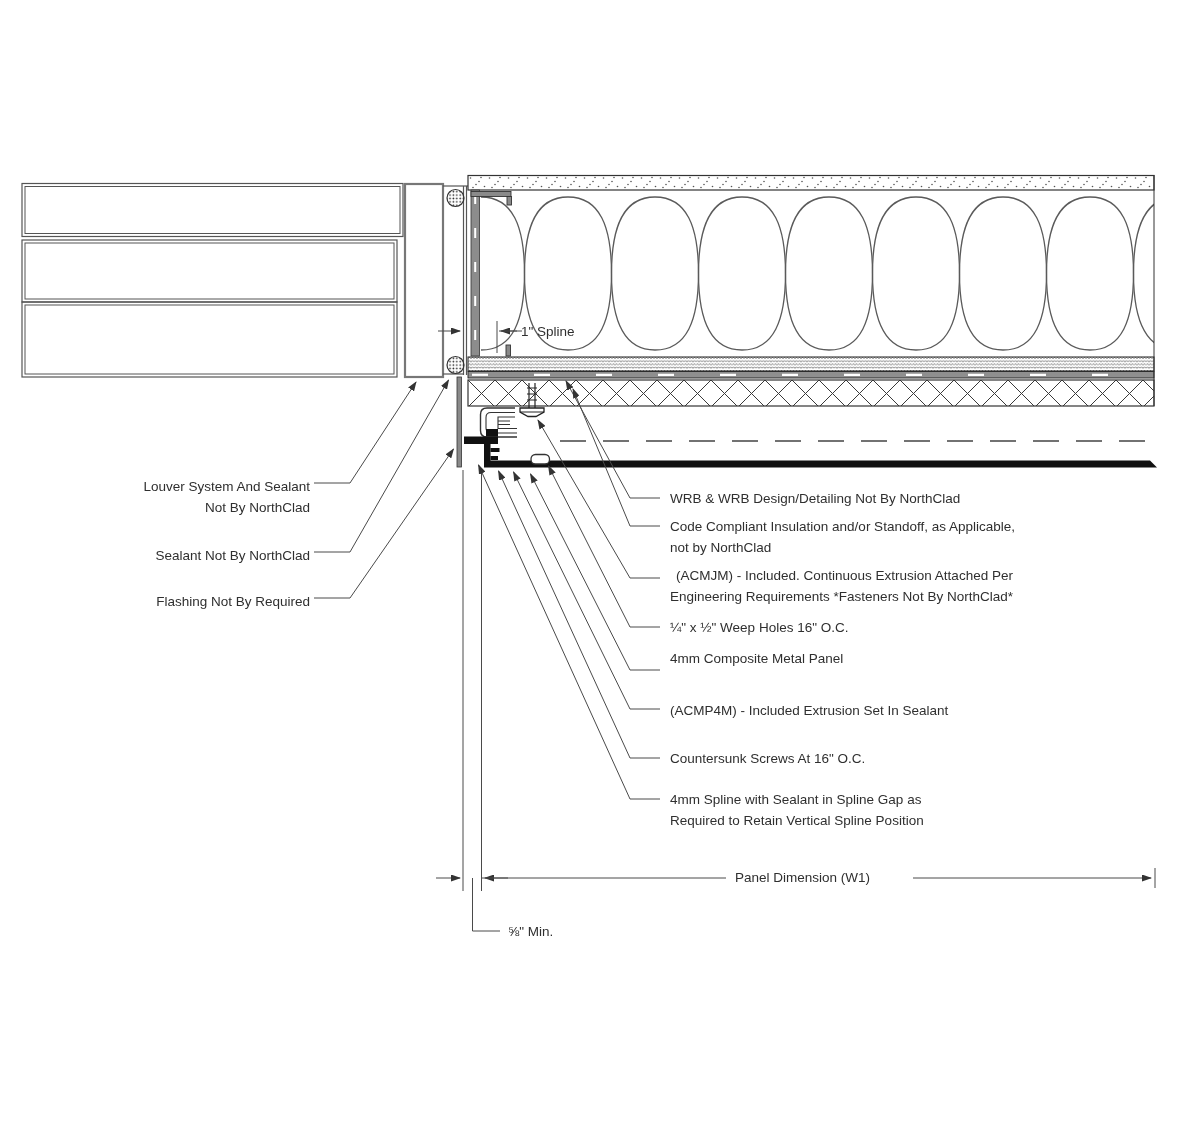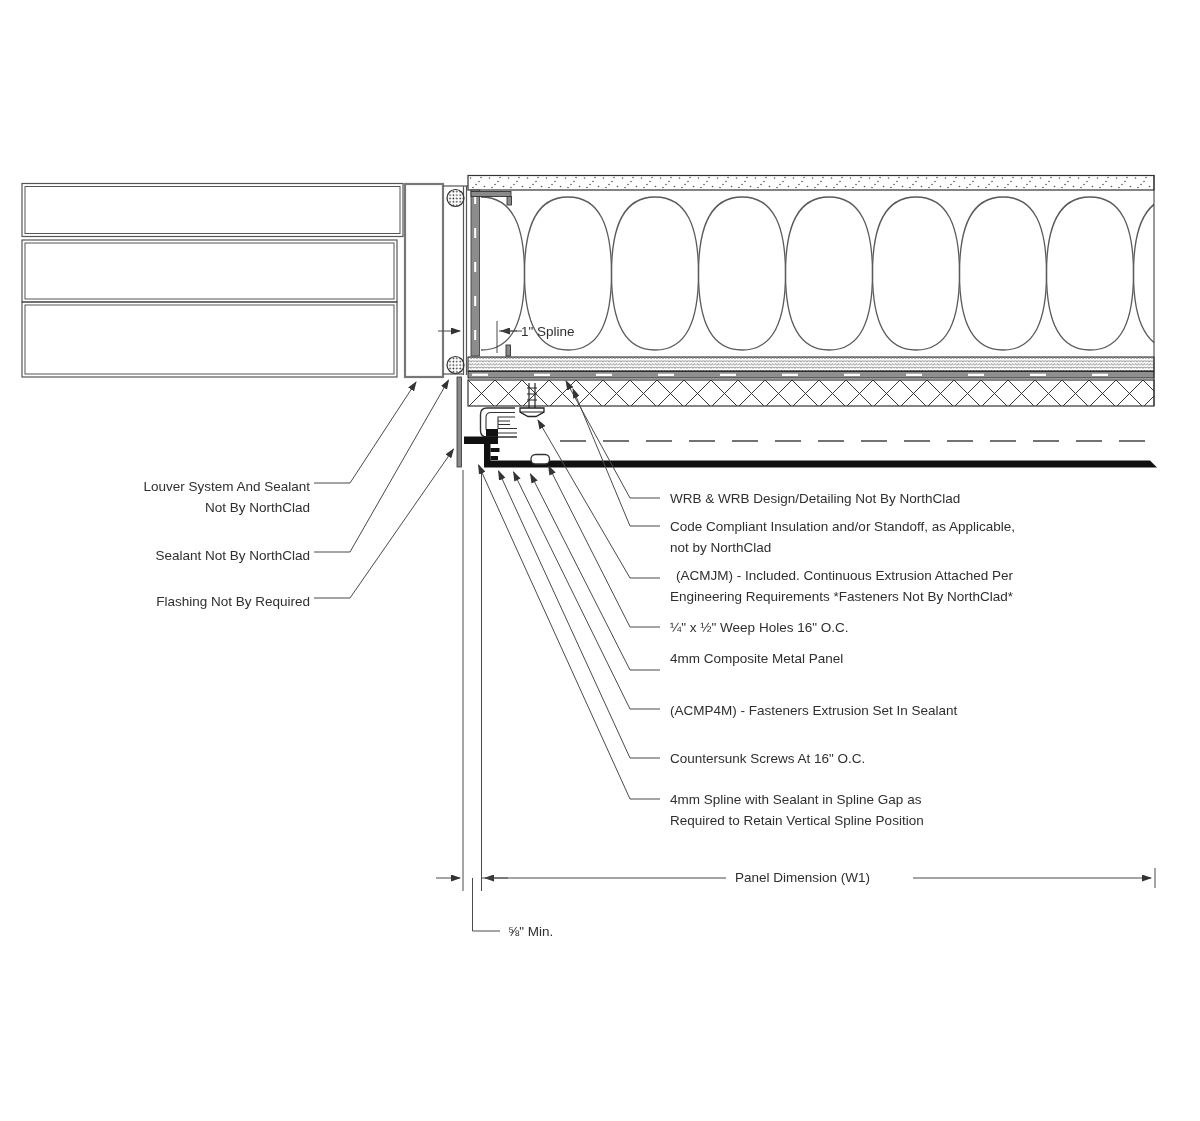--- a/index.html
+++ b/index.html
@@ -207,21 +207,21 @@
     <span class="l1">(ACMJM) - Included. Continuous Extrusion Attached Per</span>
     <span class="l2">Engineering Requirements *Fasteners Not By NorthClad*</span>
   </div>
   <div class="lbl" style="left:670px;top:617px;">
     <span class="l1">¼" x ½" Weep Holes 16" O.C.</span>
   </div>
   <div class="lbl" style="left:670px;top:620px;margin-top:28px;">
     <span class="l1">4mm Composite Metal Panel</span>
   </div>
   <div class="lbl" style="left:670px;top:700px;">
-    <span class="l1">(ACMP4M) - Fasteners Extrusion Set In Sealant</span>
+    <span class="l1">(ACMP4M) - Included Extrusion Set In Sealant</span>
   </div>
   <div class="lbl" style="left:670px;top:748px;">
     <span class="l1">Countersunk Screws At 16" O.C.</span>
   </div>
   <div class="lbl" style="left:670px;top:789px;">
     <span class="l1">4mm Spline with Sealant in Spline Gap as</span>
     <span class="l2">Required to Retain Vertical Spline Position</span>
   </div>
 
   <div class="dim-lbl" style="left:521px;top:324px;">1" Spline</div>

